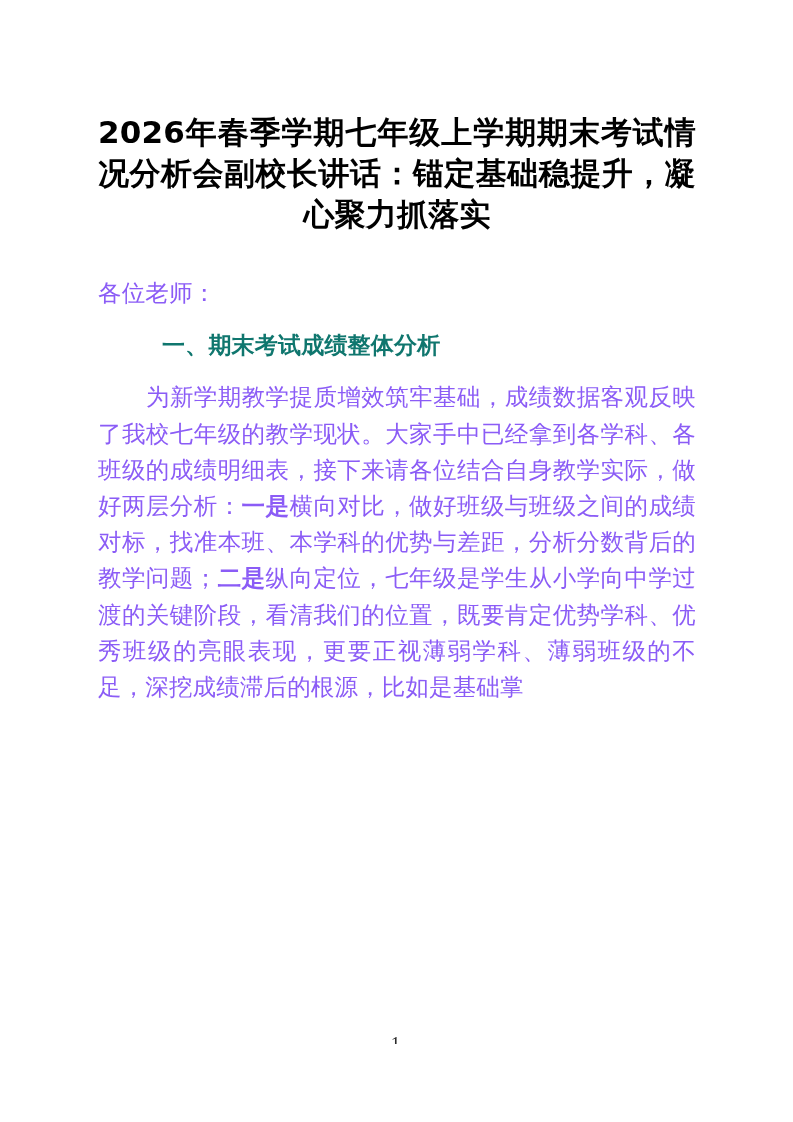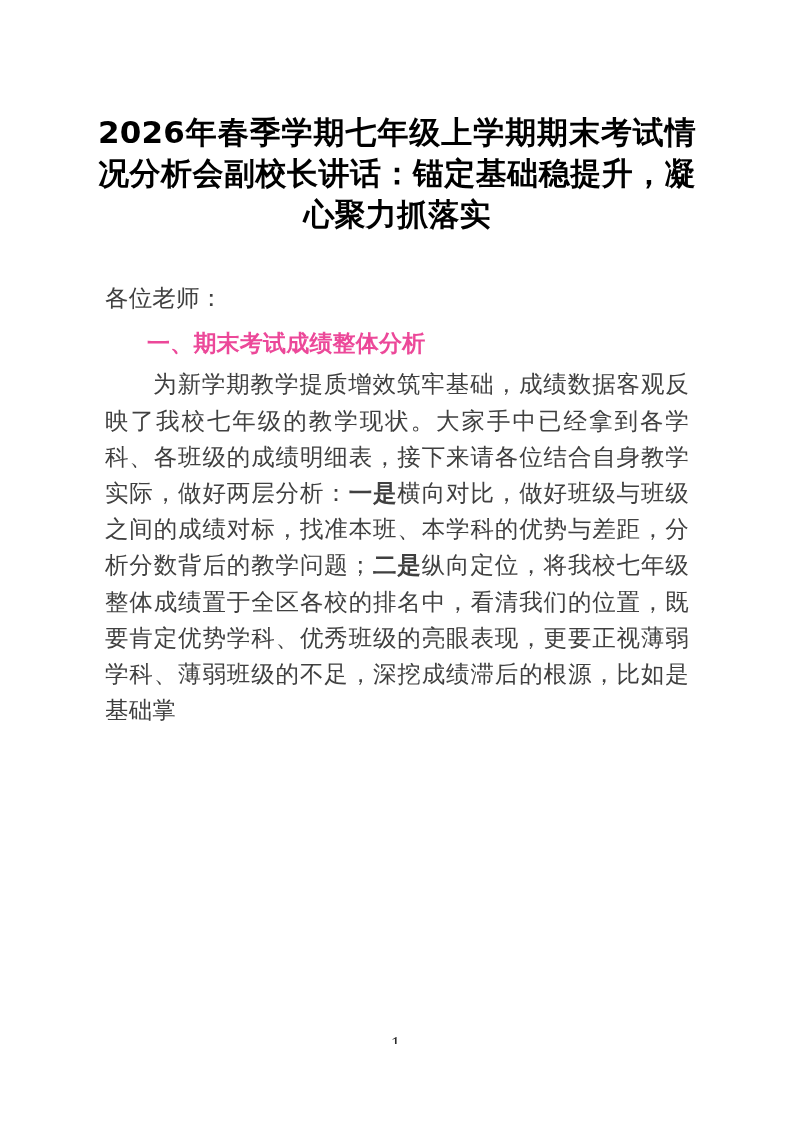--- a/index.html
+++ b/index.html
@@ -38,51 +38,51 @@
     letter-spacing: 0.2px;
     text-align: justify;
     text-align-last: center;
     color: #000000;
     padding-top: 112px;
     word-break: break-all;
   }
 
   
   .para {
-    margin: 7px;
+    margin: 0;
     padding: 0;
-    font-family: Liberation Mono, monospace;
+    font-family: Liberation Sans, sans-serif;
     font-size: 23.5px;
     line-height: 36.2px;
     text-align: justify;
     text-justify: inter-character;
     word-break: break-all;
-    color: #404040;
+    color: #8b5cf6;
     letter-spacing: 0.15px;
   }
   .para.indent {
     text-indent: 48px;
   }
   .para.noindent {
     text-indent: 0;
   }
 
   
   .gap-after-title { height: 40px; }
 
   
   .section-heading {
-    margin: 1px;
+    margin: 16px;
     padding: 0;
     font-family: "DejaVu Sans", "Liberation Sans", sans-serif;
     font-weight: 700;
     font-size: 23px;
     line-height: 36.2px;
     text-indent: 48px;
-    color: #ec4899;
+    color: #0f766e;
     letter-spacing: 0.2px;
   }
 
   .emph {
     font-weight: 700;
   }
 
   
   .page-footer {
     position: absolute;
@@ -108,20 +108,20 @@
 
     <div class="gap-after-title"></div>
 
     <p class="para noindent">各位老师：</p>
 
 
 
     <h2 class="section-heading">一、期末考试成绩整体分析</h2>
 
     <p class="para indent">
-      <span>为新学期教学提质增效筑牢基础，成绩数据客观反映了我校七年级的教学现状。大家手中已经拿到各学科、各班级的成绩明细表，接下来请各位结合自身教学实际，做好两层分析：</span><span class="emph">一是</span><span>横向对比，做好班级与班级之间的成绩对标，找准本班、本学科的优势与差距，分析分数背后的教学问题；</span><span class="emph">二是</span><span>纵向定位，将我校七年级整体成绩置于全区各校的排名中，看清我们的位置，既要肯定优势学科、优秀班级的亮眼表现，更要正视薄弱学科、薄弱班级的不足，深挖成绩滞后的根源，比如是基础掌</span>
+      <span>为新学期教学提质增效筑牢基础，成绩数据客观反映了我校七年级的教学现状。大家手中已经拿到各学科、各班级的成绩明细表，接下来请各位结合自身教学实际，做好两层分析：</span><span class="emph">一是</span><span>横向对比，做好班级与班级之间的成绩对标，找准本班、本学科的优势与差距，分析分数背后的教学问题；</span><span class="emph">二是</span><span>纵向定位，七年级是学生从小学向中学过渡的关键阶段，看清我们的位置，既要肯定优势学科、优秀班级的亮眼表现，更要正视薄弱学科、薄弱班级的不足，深挖成绩滞后的根源，比如是基础掌</span>
     </p>
 
   </div>
 
   <div class="page-footer">— 1 —</div>
 
 </div>
 
 </body></html>

